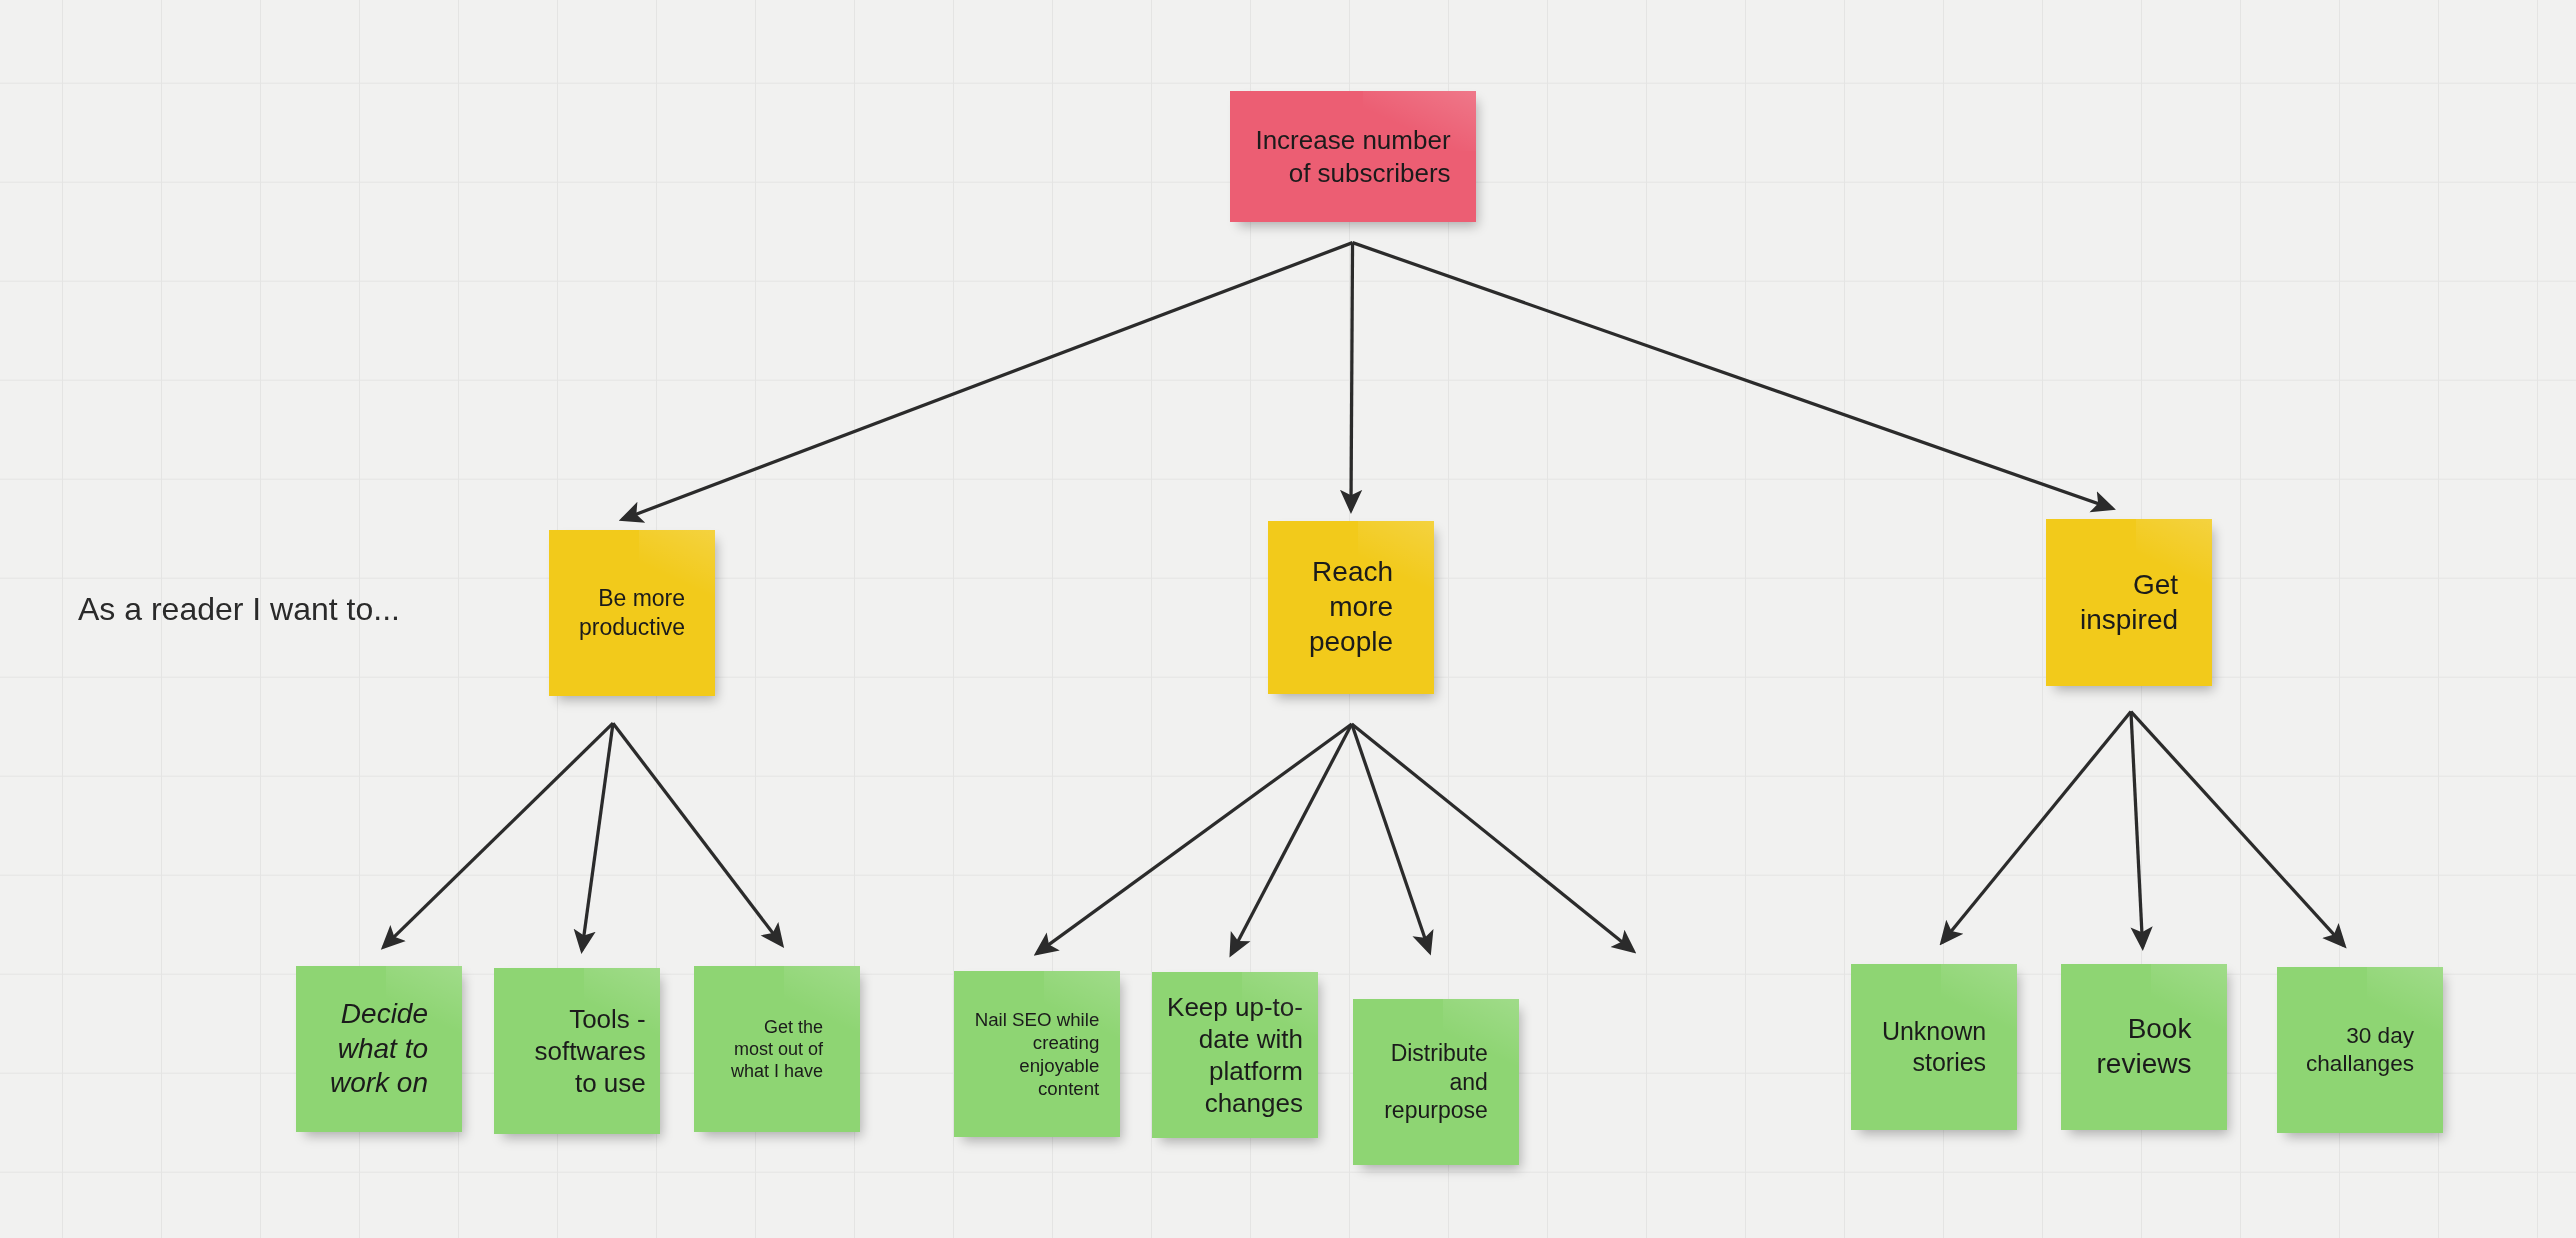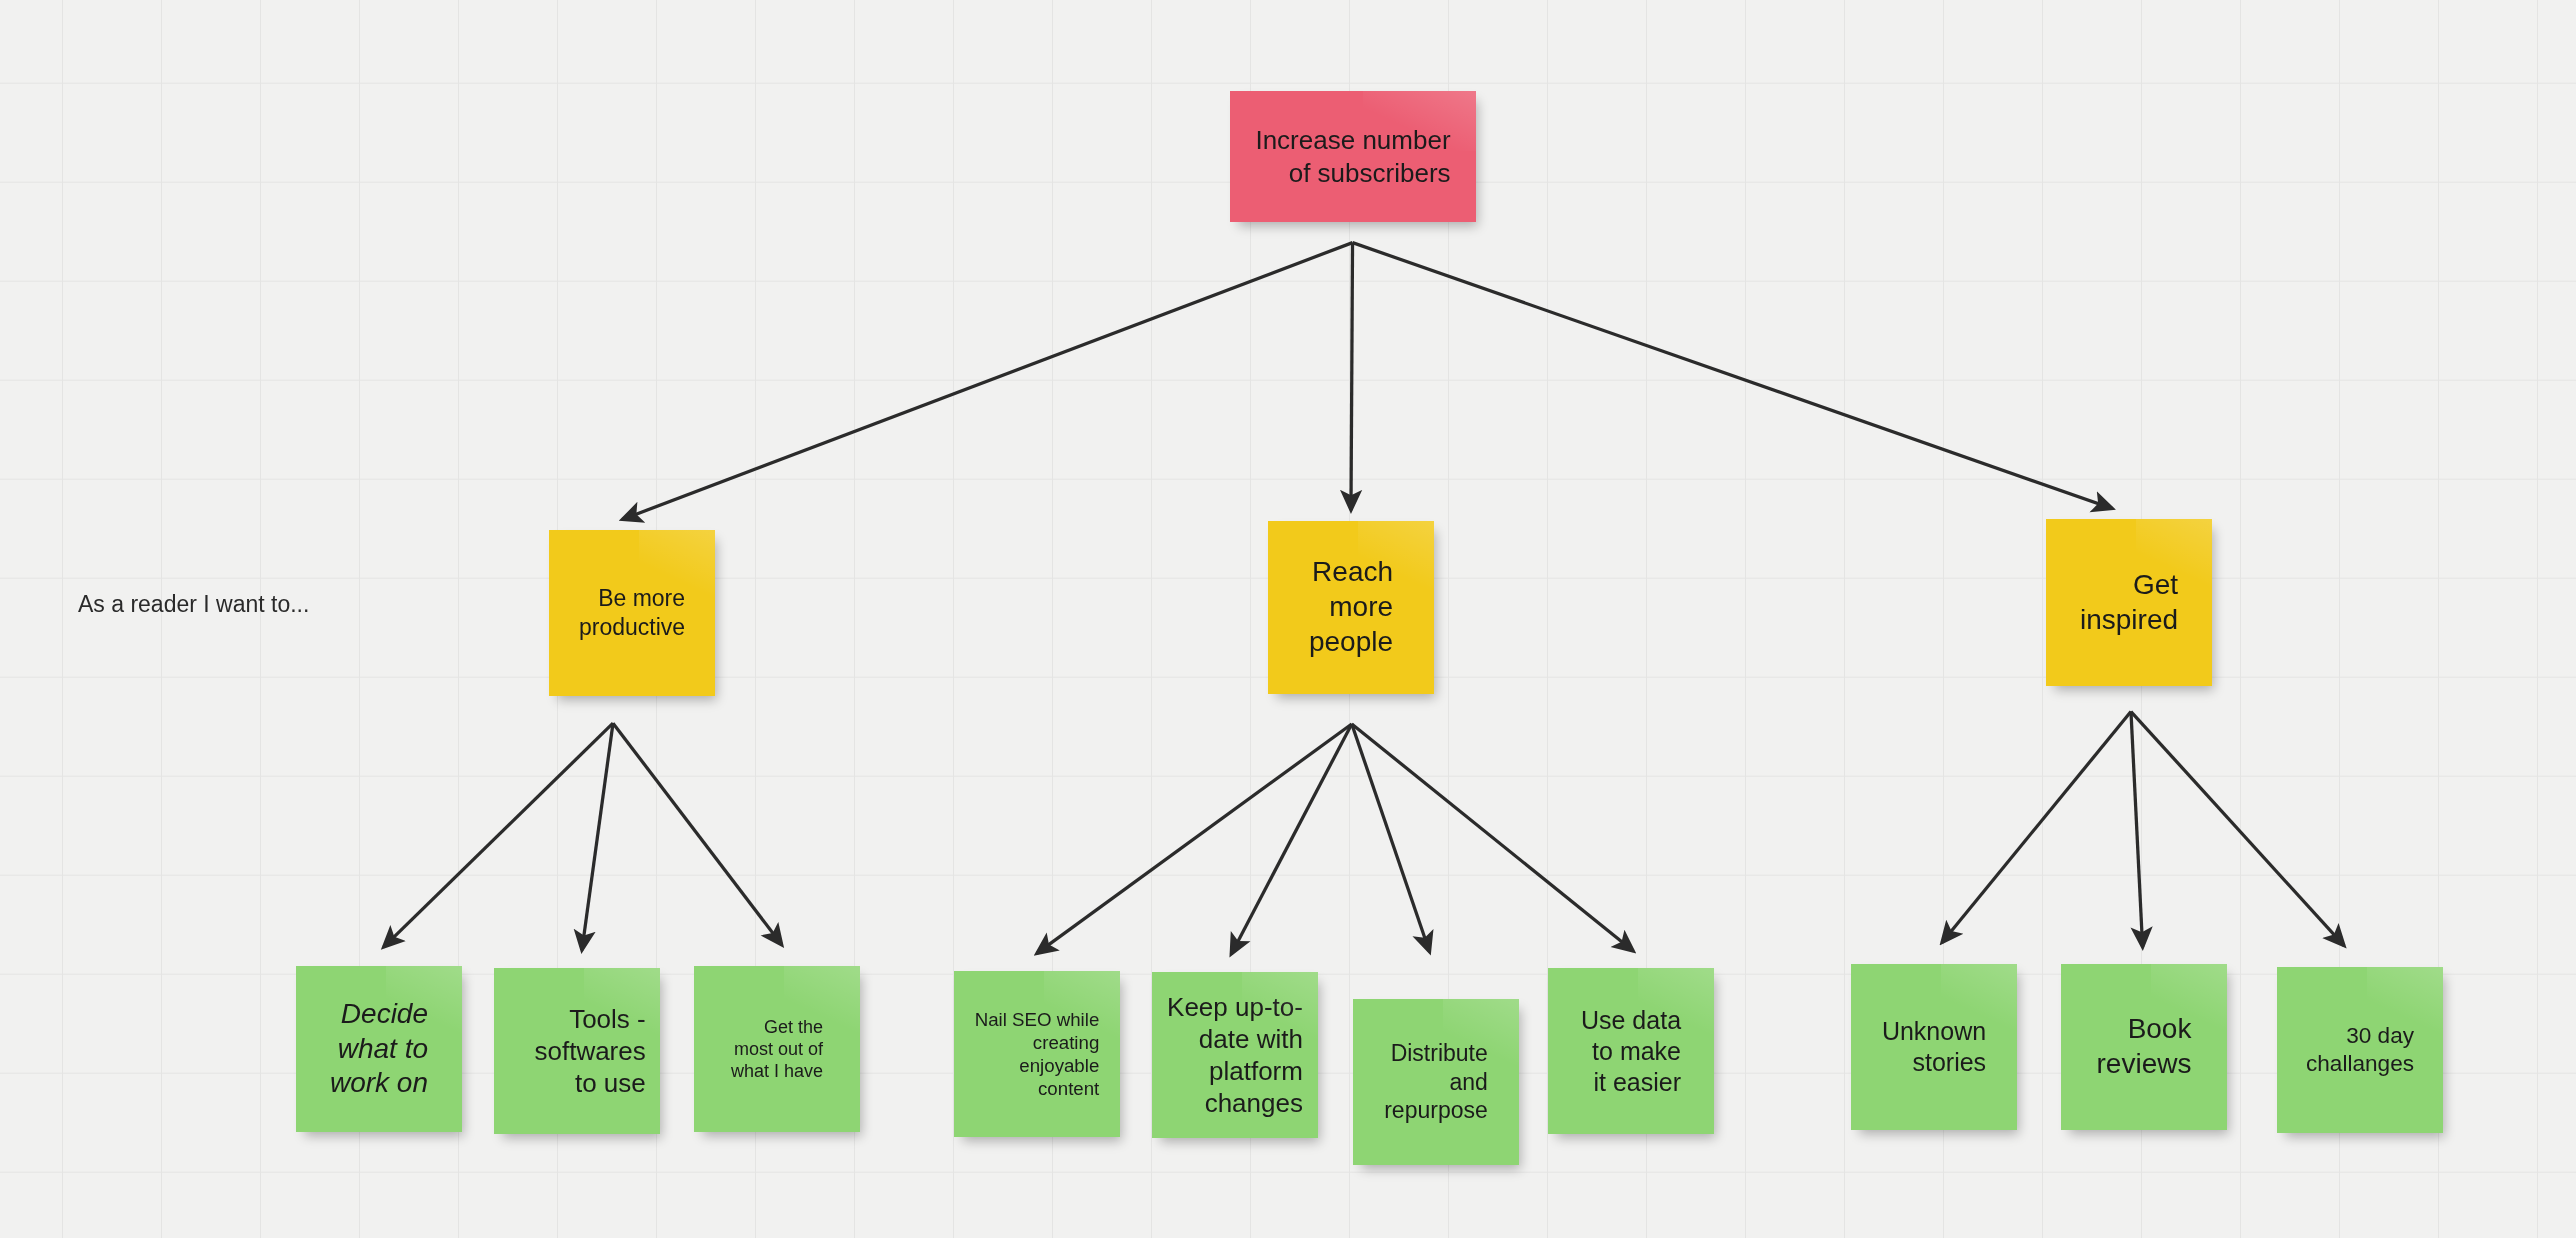--- a/index.html
+++ b/index.html
@@ -82,21 +82,21 @@
       <path d="M 1738 931 L 1583 1227"></path>
       <path d="M 1738 931 L 1838 1224"></path>
       <path d="M 1738 931 L 2100 1223"></path>
 
       <path d="M 2740 915 L 2497 1212"></path>
       <path d="M 2740 915 L 2755 1218"></path>
       <path d="M 2740 915 L 3014 1216"></path>
     </g>
   </svg>
 
-  <div class="persona-label" style="left:78px; top:591px; font-size:23px;">As a reader I want to...</div>
+  <div class="persona-label" style="left:78px; top:591px; font-size:32px;">As a reader I want to...</div>
 
   <div class="note note-pink" style="left:1230px; top:91px; width:246px; height:131px; font-size:26px;">Increase number
 of subscribers</div>
 
   <div class="note note-yellow" style="left:530px; top:530px; width:166px; height:166px; font-size:23px;margin-left:19px;">Be more
 productive</div>
   <div class="note note-yellow" style="left:1268px; top:521px; width:166px; height:173px; font-size:28px;">Reach
 more
 people</div>
   <div class="note note-yellow" style="left:2046px; top:519px; width:166px; height:167px; font-size:28px;">Get
@@ -116,23 +116,20 @@
 creating
 enjoyable
 content</div>
   <div class="note note-green" style="left:1152px; top:972px; width:166px; height:166px; font-size:26px;">Keep up-to-
 date with
 platform
 changes</div>
   <div class="note note-green" style="left:1353px; top:971px; width:166px; height:166px; font-size:23px;margin-top:28px;">Distribute
 and
 repurpose</div>
-  <div class="note note-green" style="left:1548px; top:968px; width:166px; height:166px; font-size:25px;">Use data
-to make
-it easier</div>
 
   <div class="note note-green" style="left:1851px; top:964px; width:166px; height:166px; font-size:25px;">Unknown
 stories</div>
   <div class="note note-green" style="left:2061px; top:964px; width:166px; height:166px; font-size:28px;">Book
 reviews</div>
   <div class="note note-green" style="left:2277px; top:967px; width:166px; height:166px; font-size:22.6px;">30 day
 challanges</div>
 
 </div>
 

